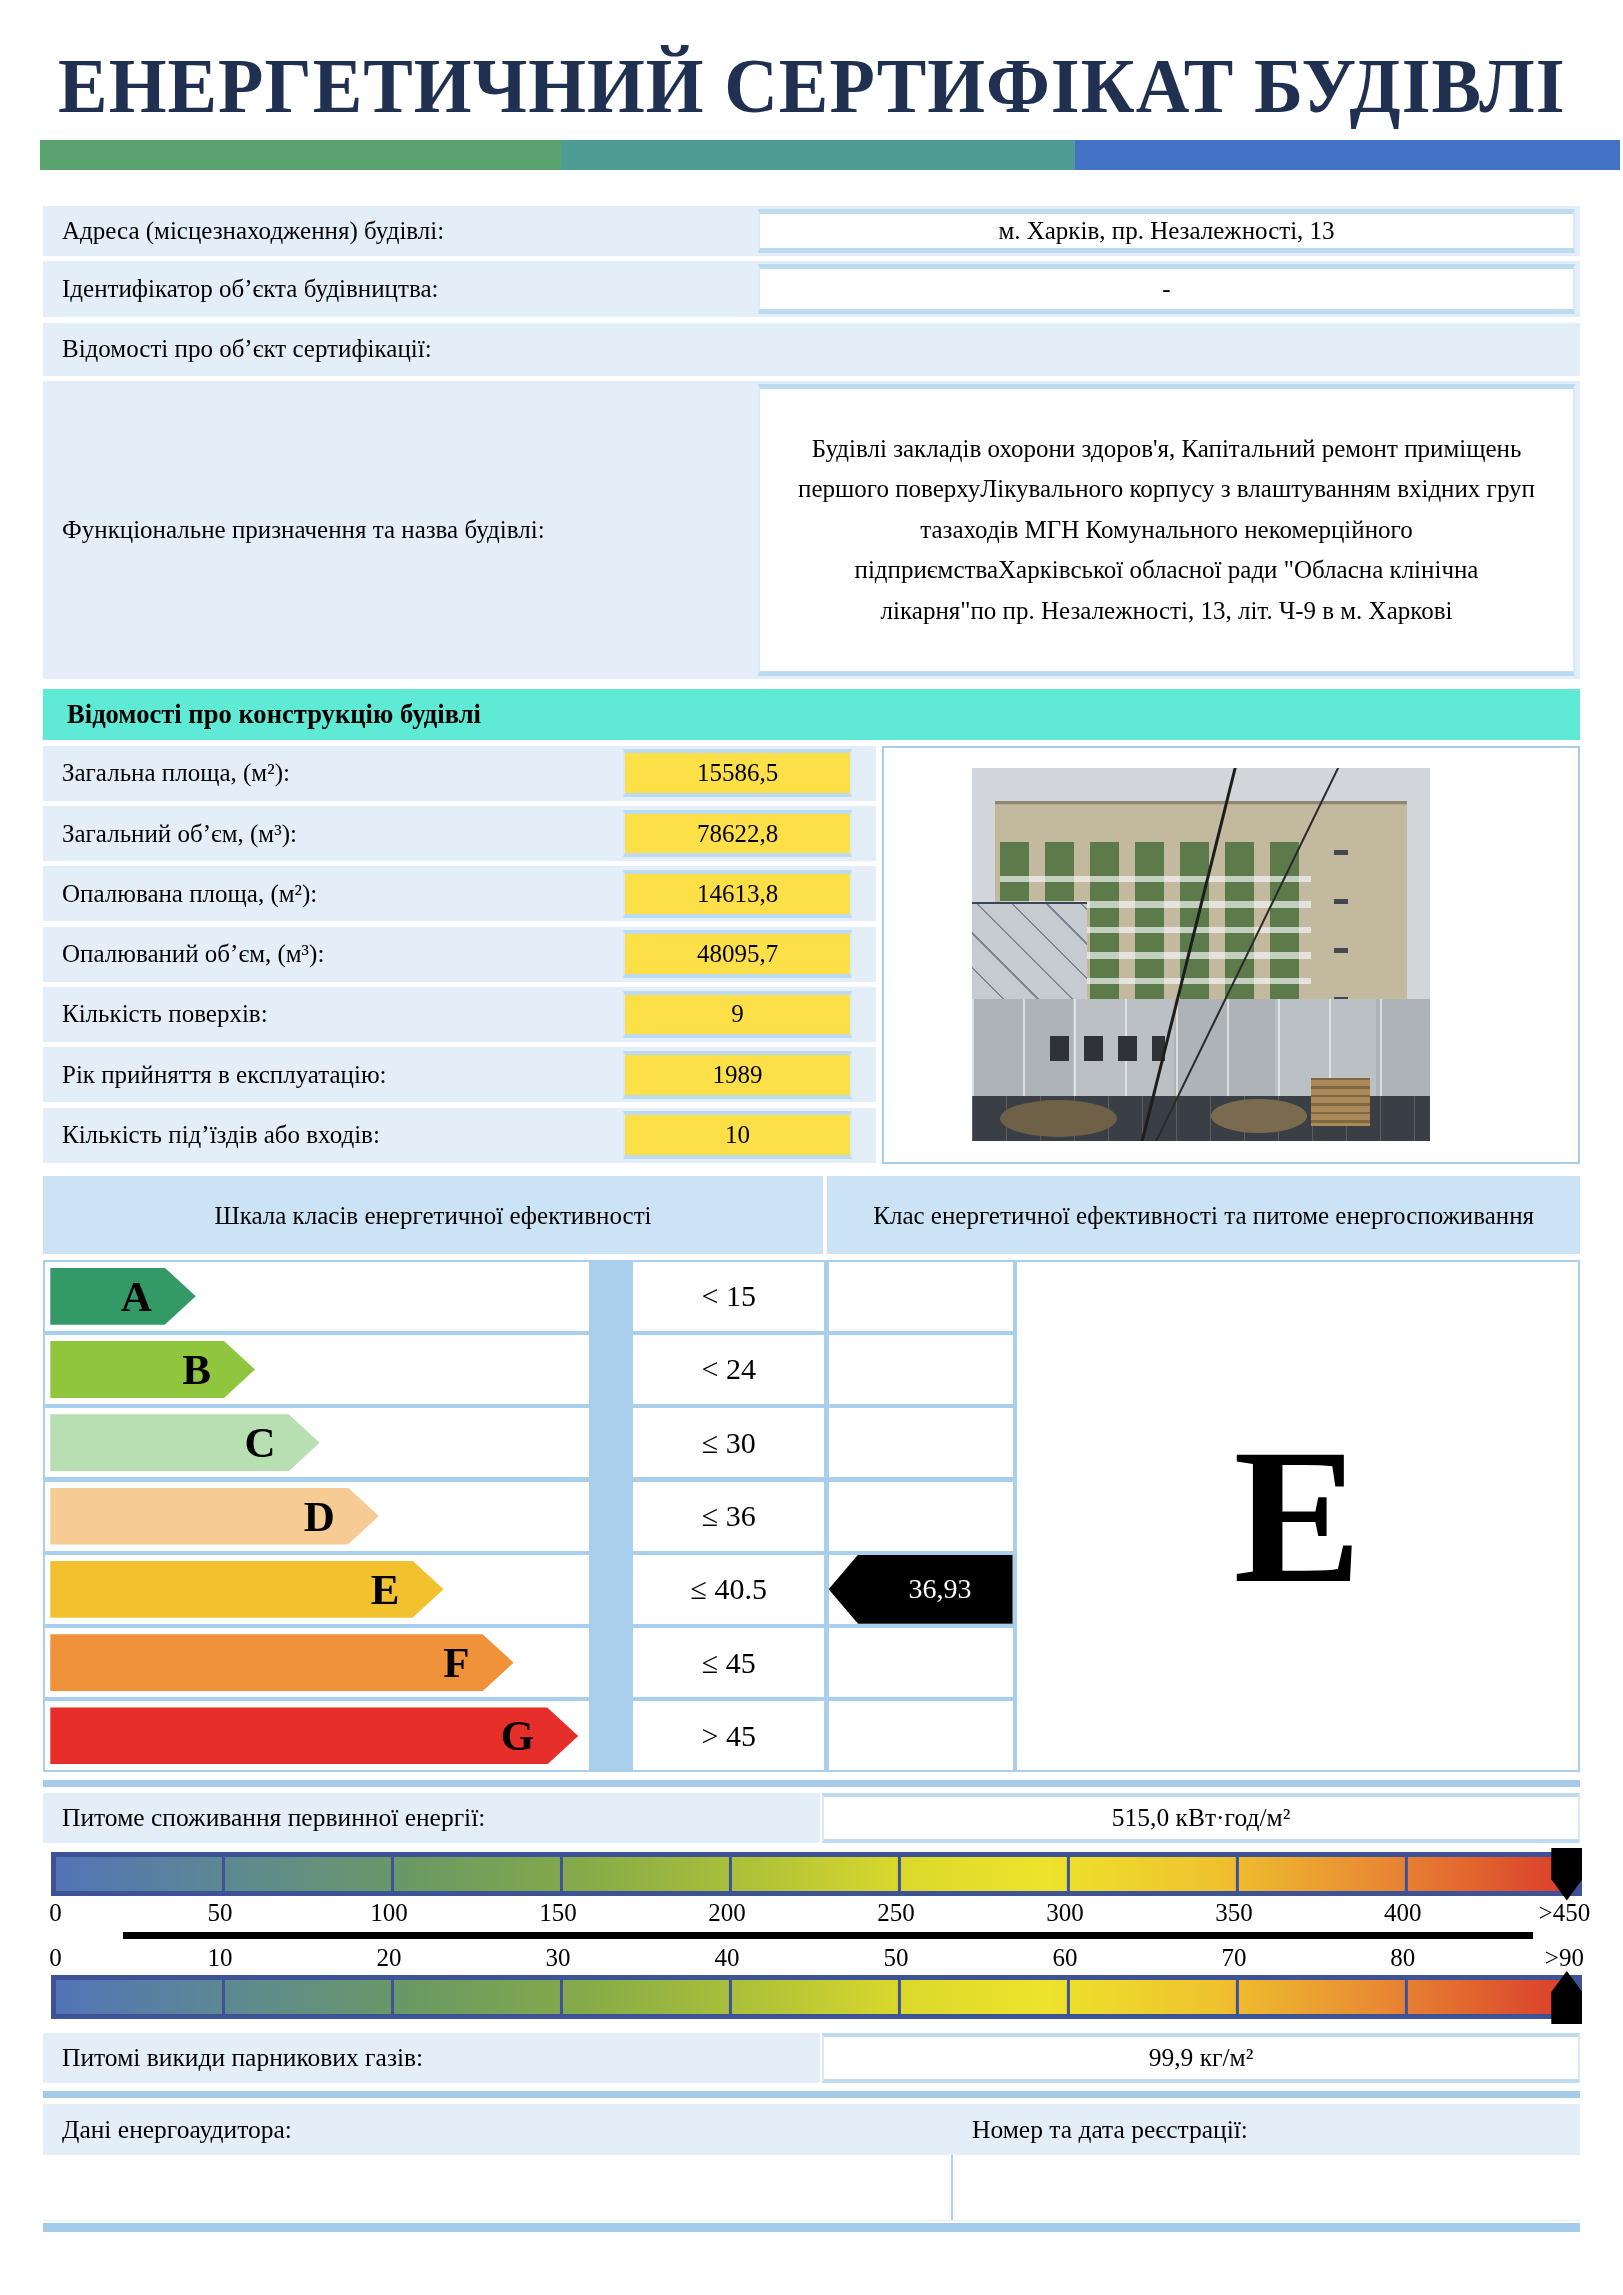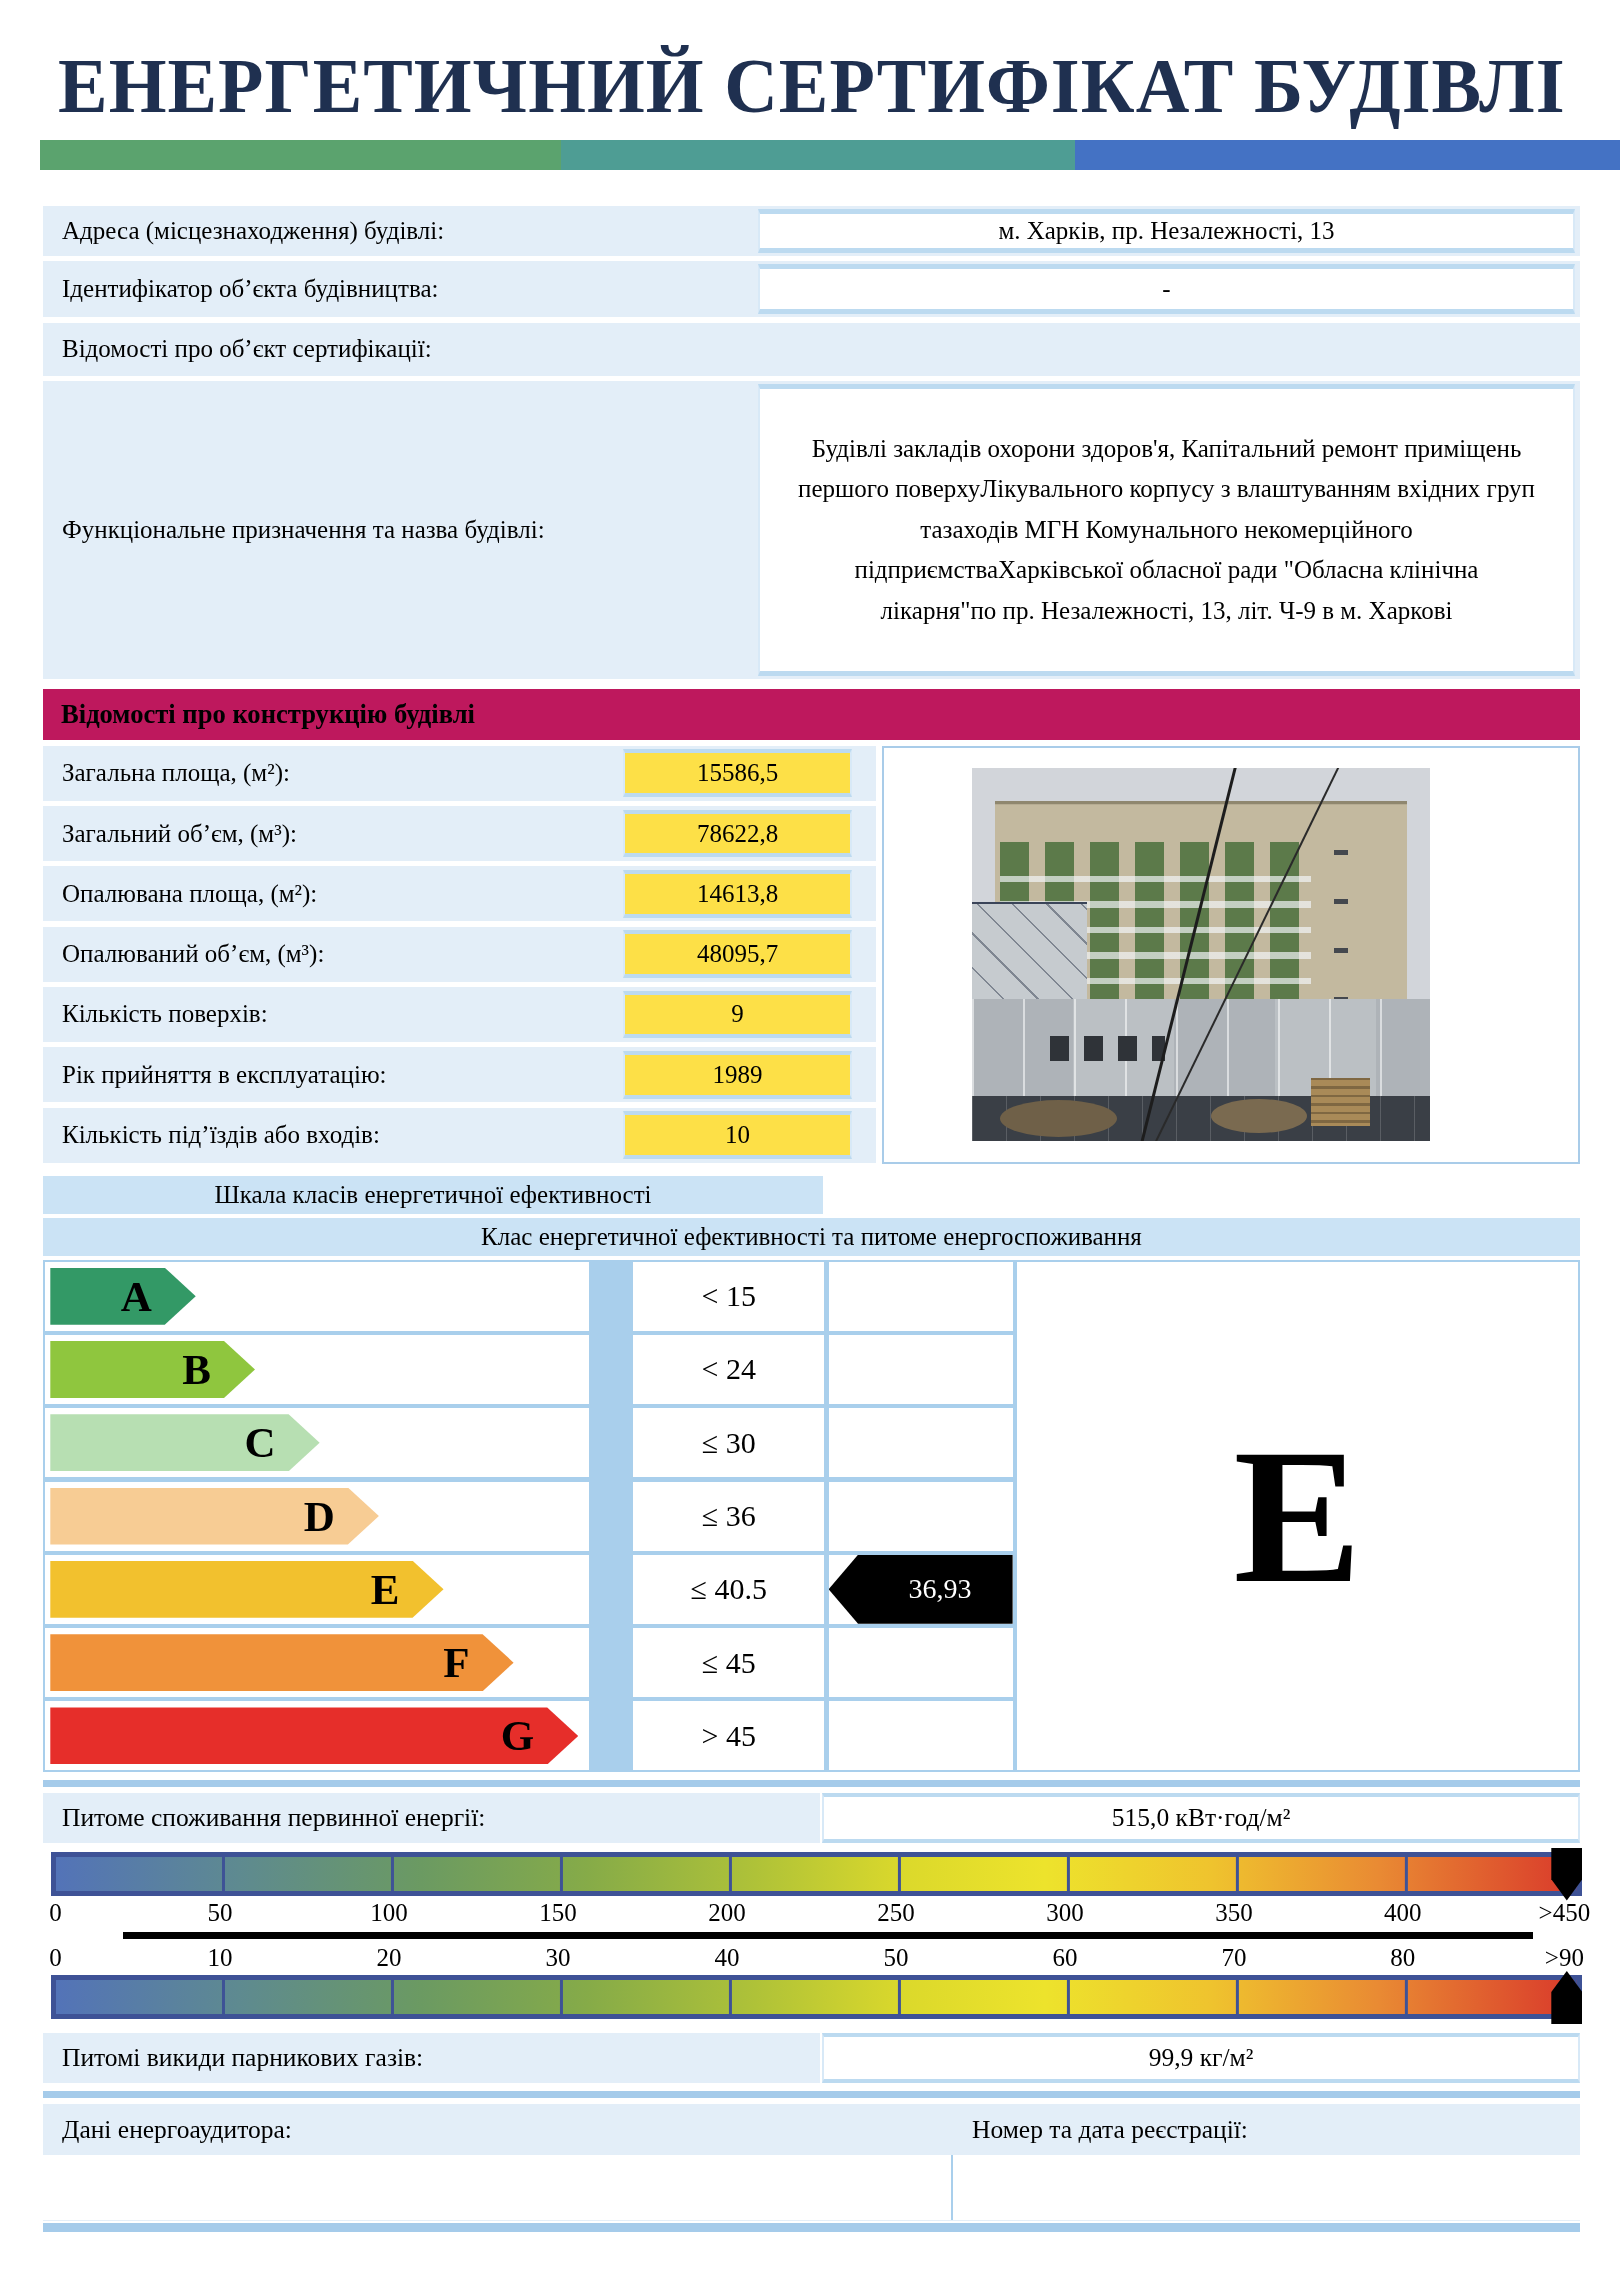--- a/index.html
+++ b/index.html
@@ -26,22 +26,22 @@
               box-sizing:border-box; font-size:25px; }
   .valbox { flex:1; margin:3.2px 5.3px; background:#fff;
             border-top:5.3px solid #BCDAF0; border-bottom:5.3px solid #BCDAF0;
             border-left:2.1px solid #D8E9F7; border-right:2.1px solid #D8E9F7;
             display:flex; align-items:center; justify-content:center;
             text-align:center; font-size:25px; box-sizing:border-box; }
   .h94 { height:50px; } .h106 { height:56px; } .h100 { height:53px; } .h560 { height:298px; }
   .func-val { line-height:1.62; padding:1px 37px;text-align:center; }
 
   
-  .sect-head { height:51px; background:#be185d; display:flex; align-items:center;
-               padding-left:18px; box-sizing:border-box; font-size:26.6px; font-weight:bold;
+  .sect-head { height:51px; background:#5eead4; display:flex; align-items:center;
+               padding-left:24px; box-sizing:border-box; font-size:26.6px; font-weight:bold;
                margin:10.6px 0 5.3px 0; }
   .constr { display:flex; align-items:flex-start; }
   .constr-left { width:833px; }
   .crow { display:flex; align-items:stretch; background:#E3EEF8; height:55px; margin-bottom:5.3px; }
   .crow .clbl { flex:1; display:flex; align-items:center; padding-left:19px; box-sizing:border-box; font-size:25px; }
   .crow .cval { width:229px; margin:3.7px 24px 3.7px 0; background:#fde047;
                 border-top:4.3px solid #BCDAF0; border-bottom:4.3px solid #BCDAF0;
                 border-left:2.1px solid #D8E9F7; border-right:2.1px solid #D8E9F7;
                 display:flex; align-items:center; justify-content:center; font-size:25px; box-sizing:border-box; }
 
@@ -70,21 +70,21 @@
   .ph-base { position:absolute; bottom:0; left:0; width:100%; height:12%; background:#3A3F46;
              background-image:repeating-linear-gradient(90deg,rgba(255,255,255,.16) 0 1.1px,transparent 1.1px 34px); }
   .ph-bush1 { position:absolute; bottom:1%; left:6%; width:117px; height:37px; background:#6F6048; border-radius:50%; }
   .ph-bush2 { position:absolute; bottom:2%; left:52%; width:96px; height:34px; background:#7A6A50; border-radius:50%; }
   .ph-planks { position:absolute; bottom:4%; left:74%; width:59px; height:48px; background:#A98A58;
                background-image:repeating-linear-gradient(180deg,rgba(0,0,0,.25) 0 2.1px,transparent 2.1px 8.5px); }
   .ph-wire1 { position:absolute; left:46%; top:-8%; width:2.7px; height:125%; background:#1d1d1d; transform:rotate(14deg); }
   .ph-wire2 { position:absolute; left:58%; top:-8%; width:1.6px; height:125%; background:#2a2a2a; transform:rotate(26deg); }
 
   
-  .ehead { display:flex; gap:4.3px; height:78px; margin-top:8.5px; font-size:25px;flex-direction:column; }
+  .ehead { display:flex; gap:4.3px; height:78px; margin-top:8.5px; font-size:25px; }
   .ehead > div { background:#CBE3F5; display:flex; align-items:center; justify-content:center;
                  text-align:center; line-height:1.5; box-sizing:border-box; }
   .ehead .eh-left { width:780px; }
   .ehead .eh-right { flex:1; padding:0 32px; }
 
   .ctable { margin-top:5.3px; display:grid; grid-template-columns:544px 231px 184px 1fr;
             grid-auto-rows:69px; gap:4.3px; background:#A9CFEC; border:2.1px solid #A9CFEC; }
   .ctable > div { background:#fff; }
   .acell { display:flex; align-items:center; padding:5.3px 0 5.3px 5.3px; box-sizing:border-box; }
   .arrow { height:57px; display:flex; align-items:center; justify-content:flex-end;

